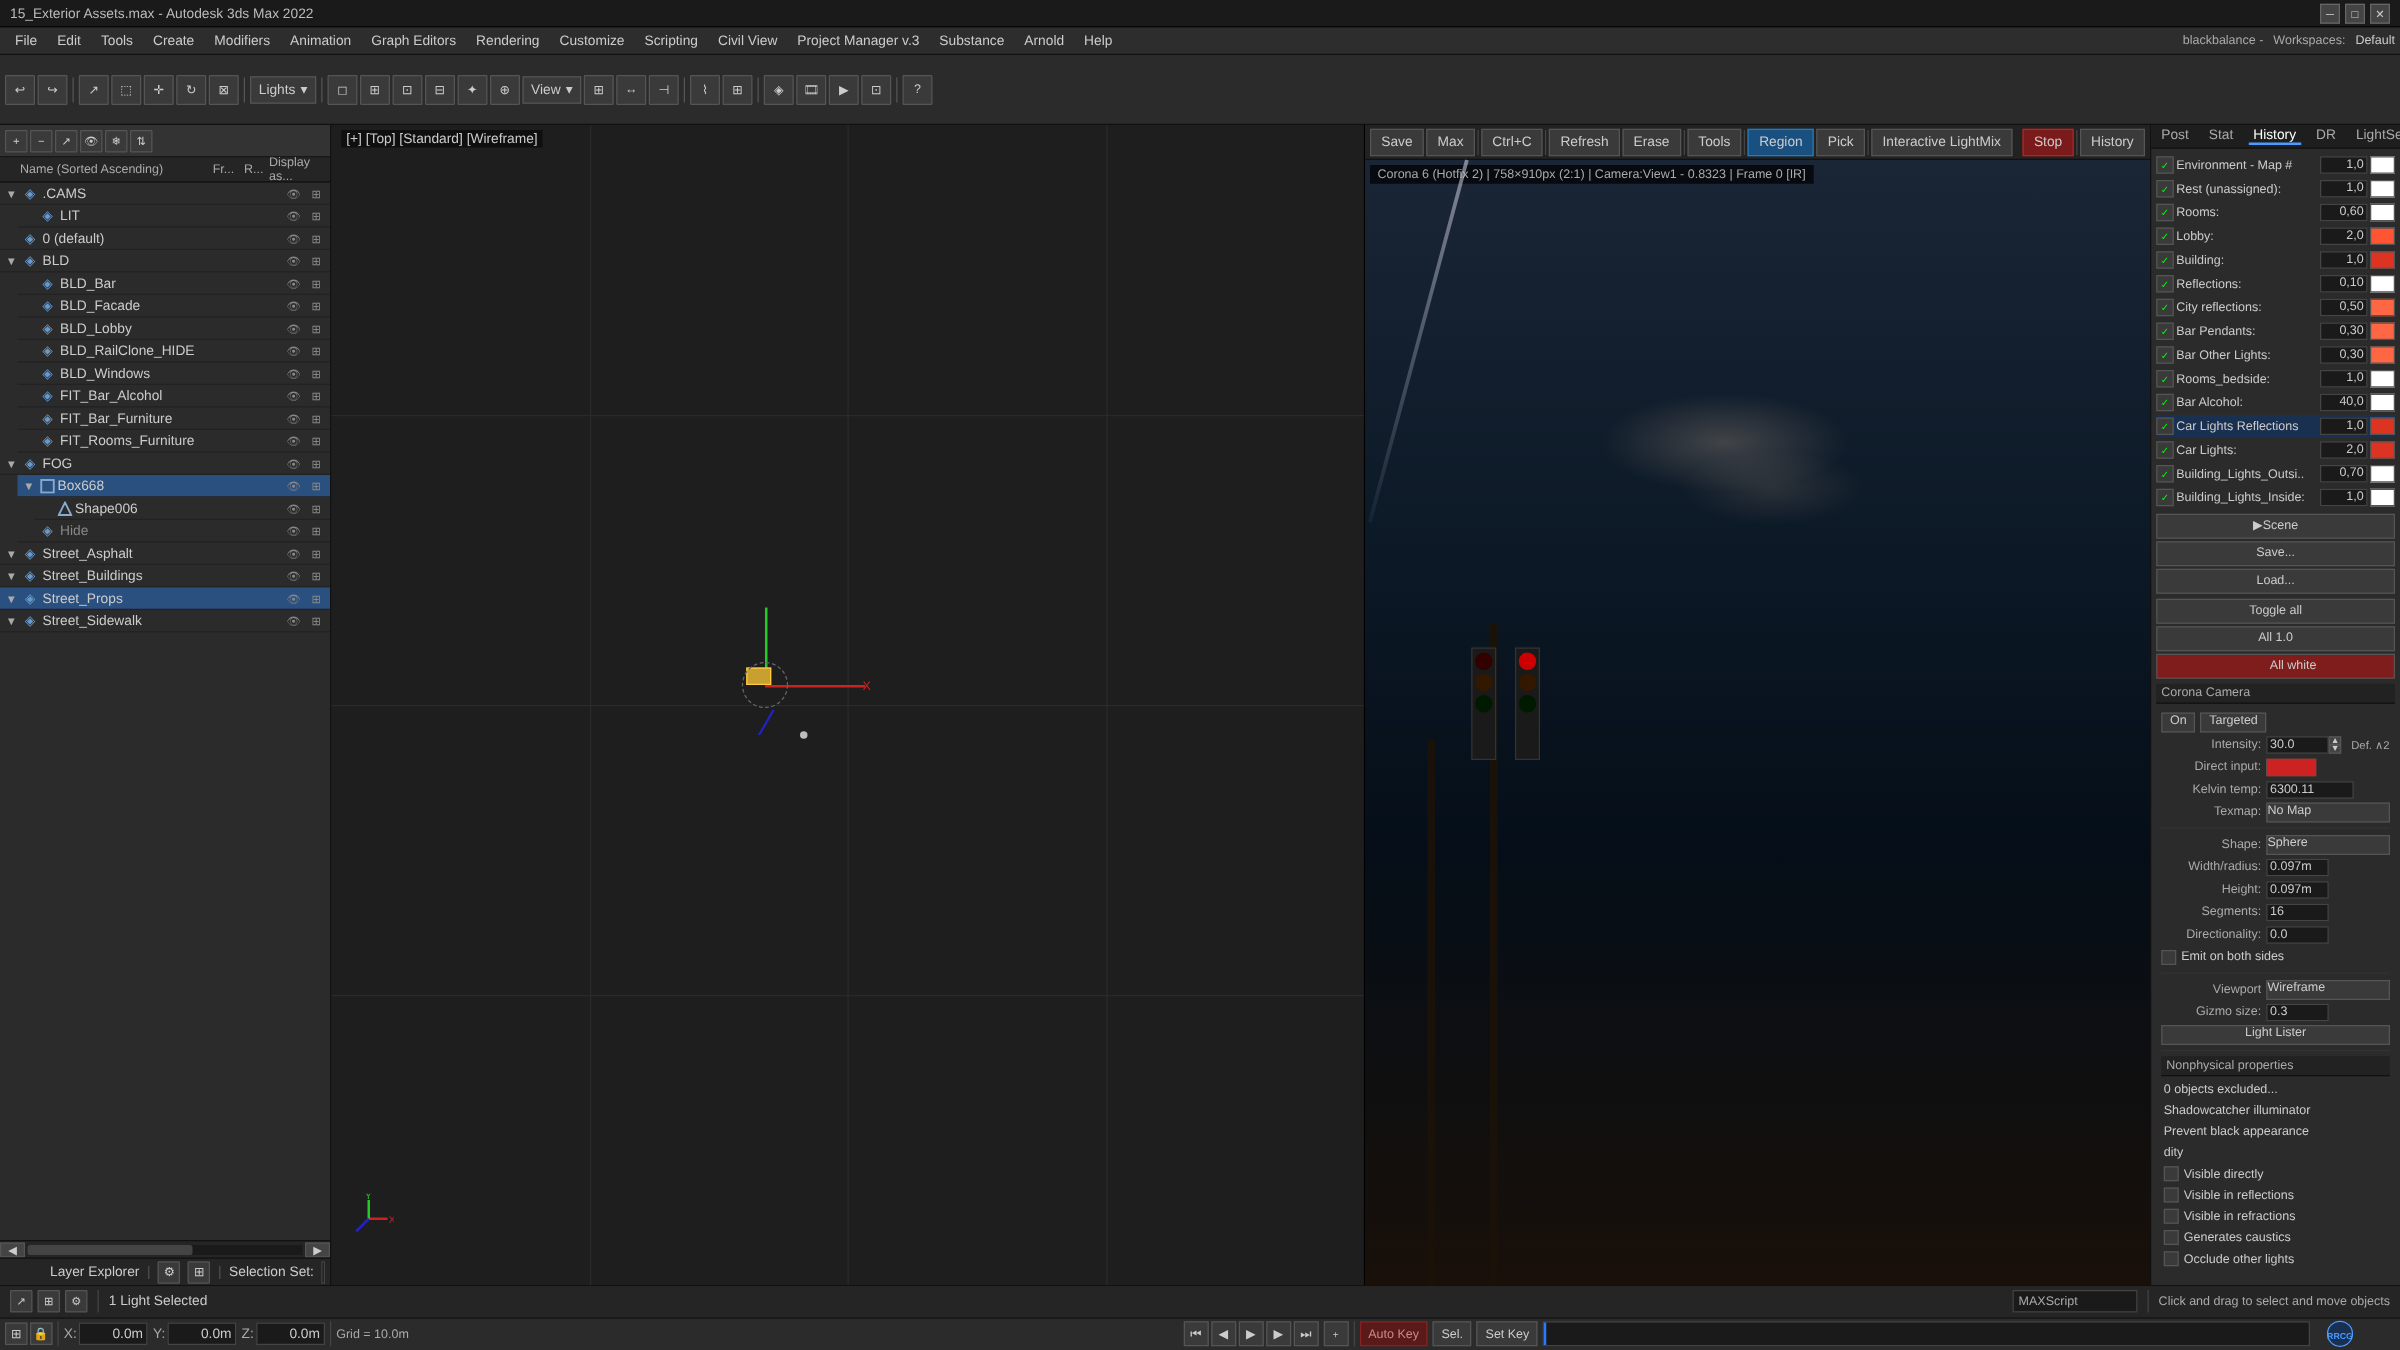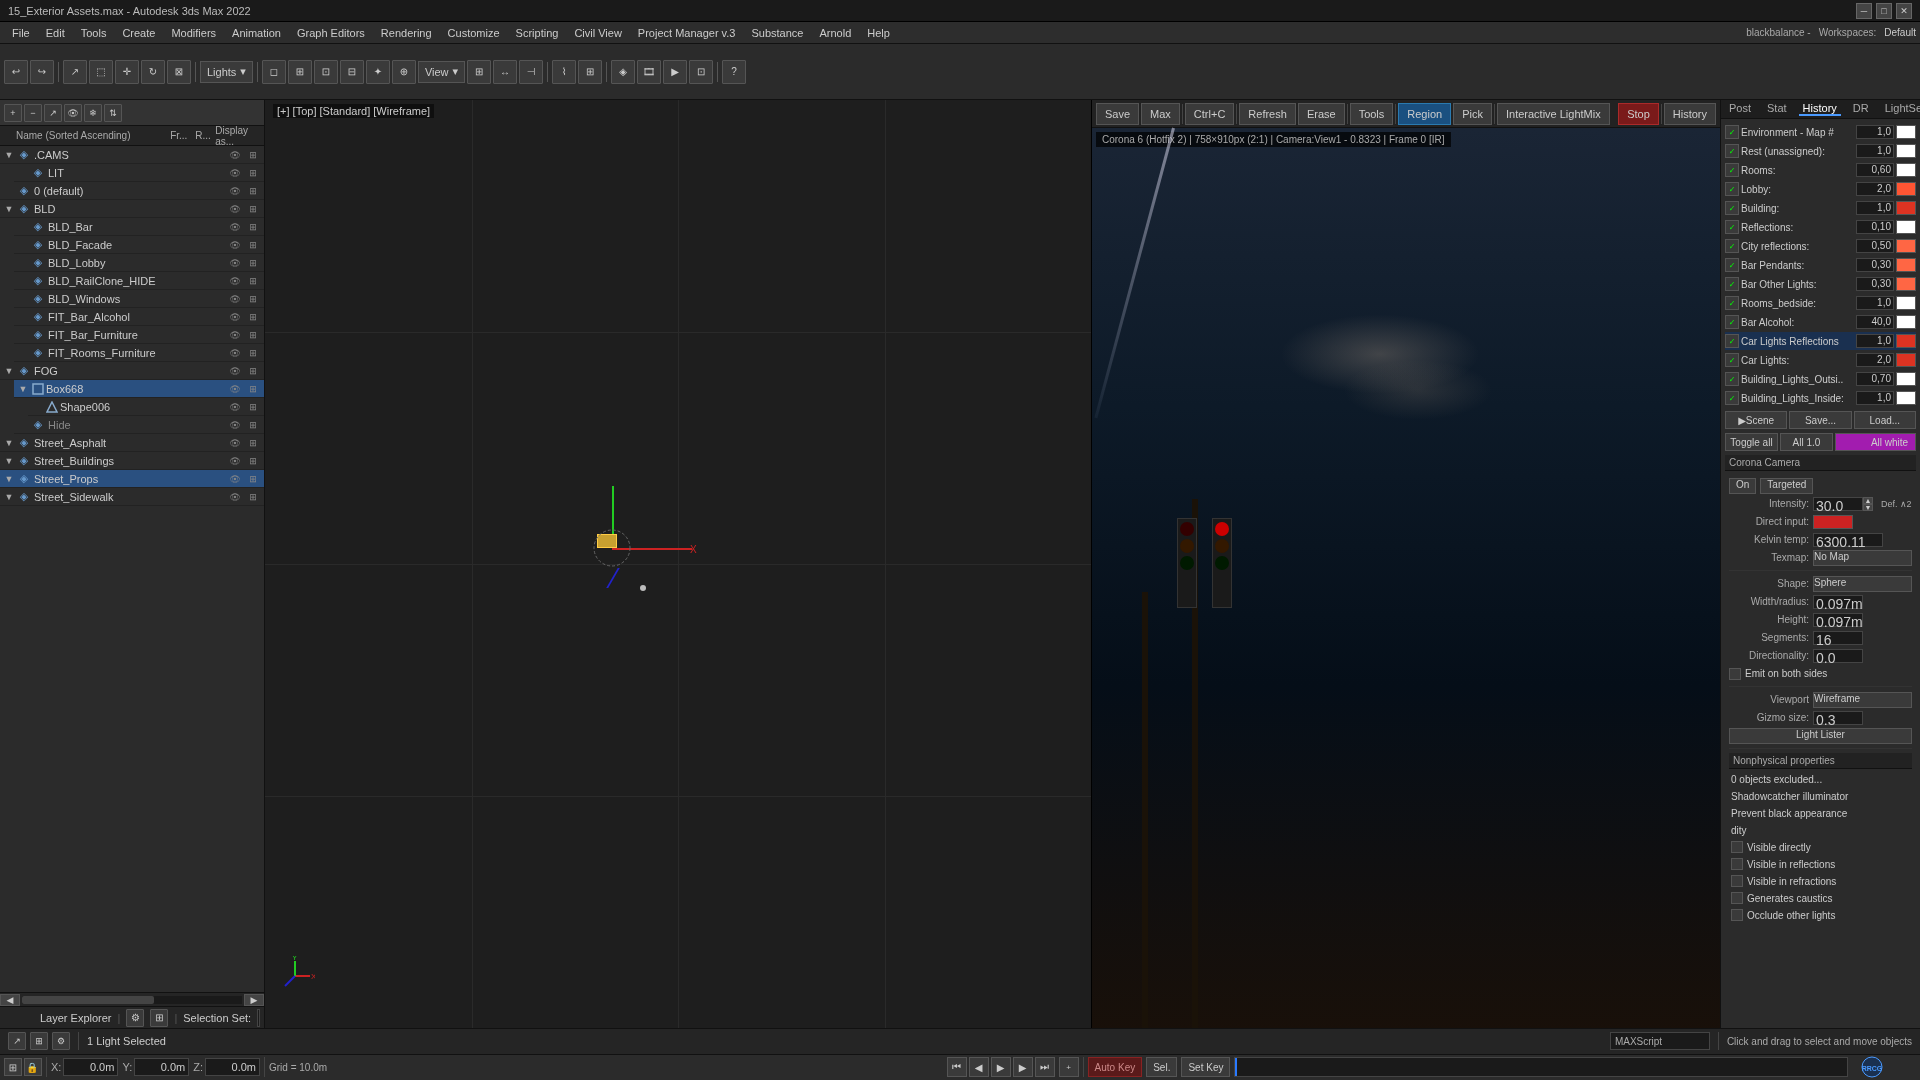--- a/index.html
+++ b/index.html
@@ -252,47 +252,47 @@
       padding: 0 2px;
       font-size: 10px;
       color: #ccc;
     }
     .lm-color {
       width: 20px; height: 14px;
       border: 1px solid #555;
       cursor: pointer;
     }
     .lm-buttons {
-      display: flex; gap: 2px; margin: 4px 0;
+      display: flex; gap: 2px; margin: 4px 0; flex-direction: column;
     }
     .lm-btn {
       flex: 1;
       height: 18px;
       background: #3a3a3a;
       border: 1px solid #555;
       color: #ccc;
       font-size: 10px;
       cursor: pointer;
       text-align: center;
       line-height: 18px;
     }
-    .lm-btn.highlight { background: #a21caf; padding-left: 28px; }
+    .lm-btn.highlight { background: #7f1d1d; padding-left: 28px; }
     .cl-row {
       display: flex;
       align-items: center;
       height: 17px;
       margin-bottom: 1px;
       gap: 4px;
     }
     .cl-label { width: 80px; color: #aaa; font-size: 10px; text-align: right; }
     .cl-dropdown { flex: 1; background: #3a3a3a; border: 1px solid #555; height: 16px; color: #ccc; font-size: 10px; }
     .cl-btn { height: 16px; padding: 0 6px; background: #3a3a3a; border: 1px solid #555; color: #ccc; font-size: 10px; cursor: pointer; }
     .cl-color-box { width: 40px; height: 14px; background: #cc2222; border: 1px solid #555; cursor: pointer; }
     .cl-spinner { display: flex; align-items: center; }
-    .cl-spin-val { width: 50px; background: #1a1a1a; border: 1px solid #444; height: 14px; padding: 0 2px; font-size: 14px; color: #ccc; }
+    .cl-spin-val { width: 50px; background: #1a1a1a; border: 1px solid #444; height: 14px; padding: 0 2px; font-size: 10px; color: #ccc; }
     .cl-spin-arrows { display: flex; flex-direction: column; }
     .cl-spin-arrow { width: 10px; height: 7px; background: #444; border: 1px solid #555; display: flex; align-items: center; justify-content: center; font-size: 7px; cursor: pointer; }
 
     
     #bottom-area {
       height: 52px;
       display: flex;
       flex-direction: column;
       border-top: 1px solid #111;
     }

